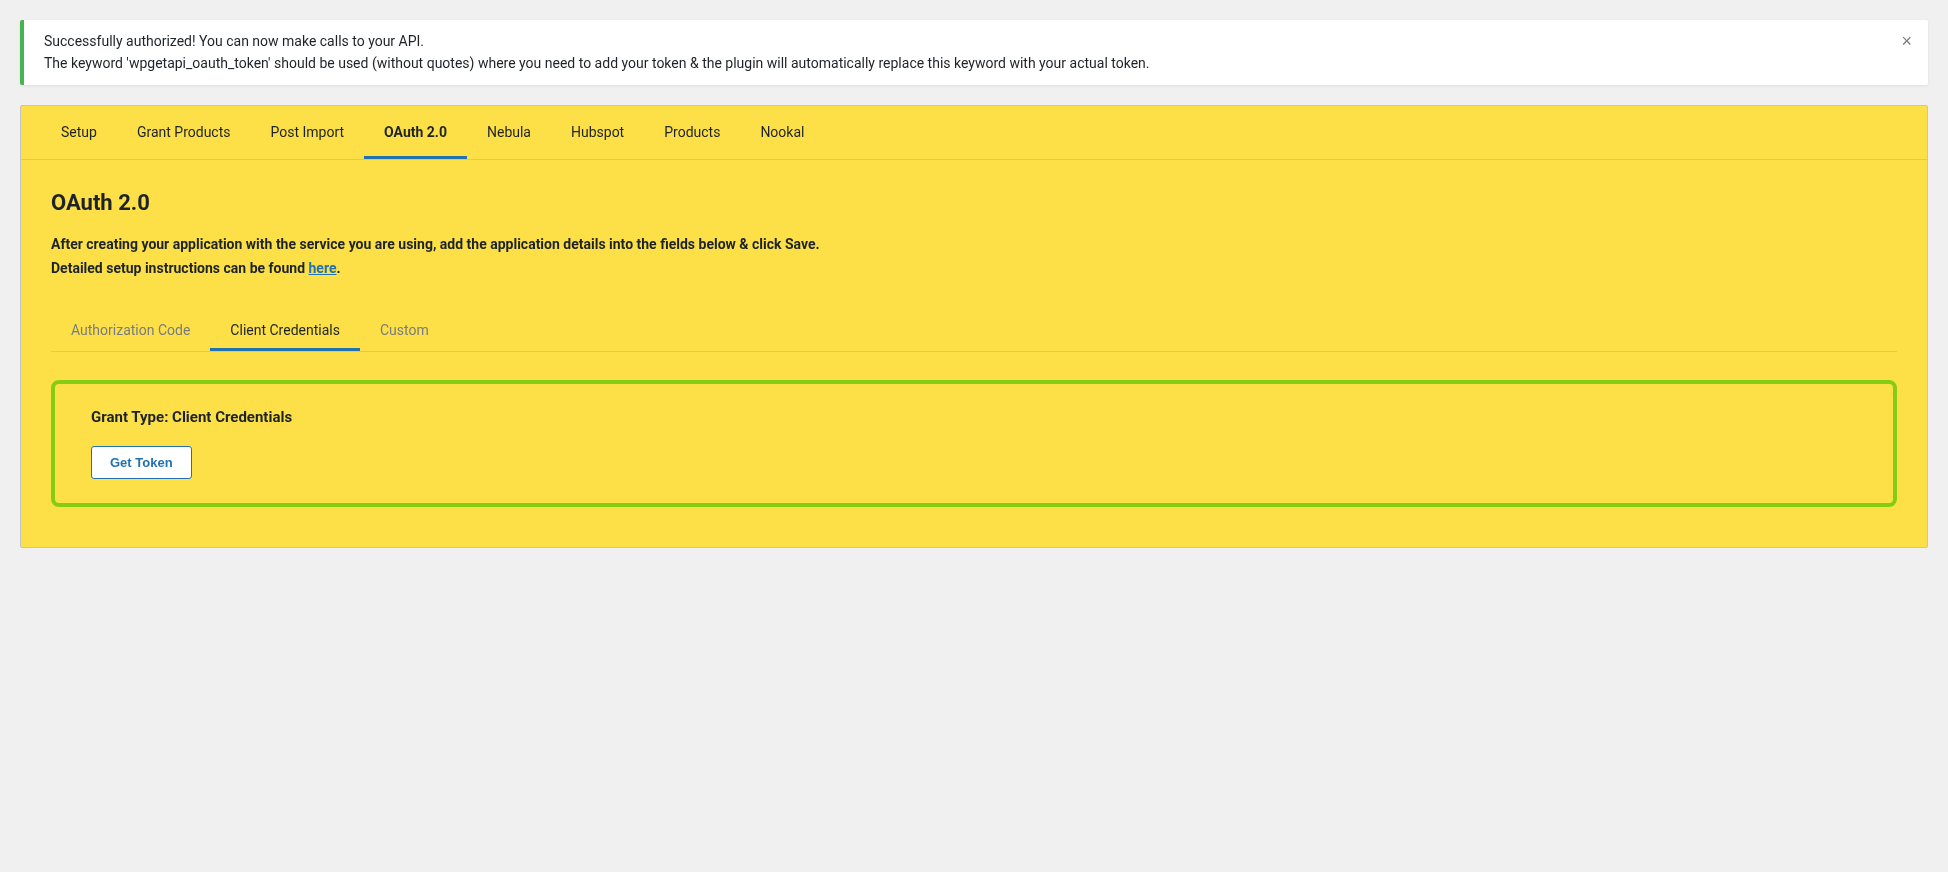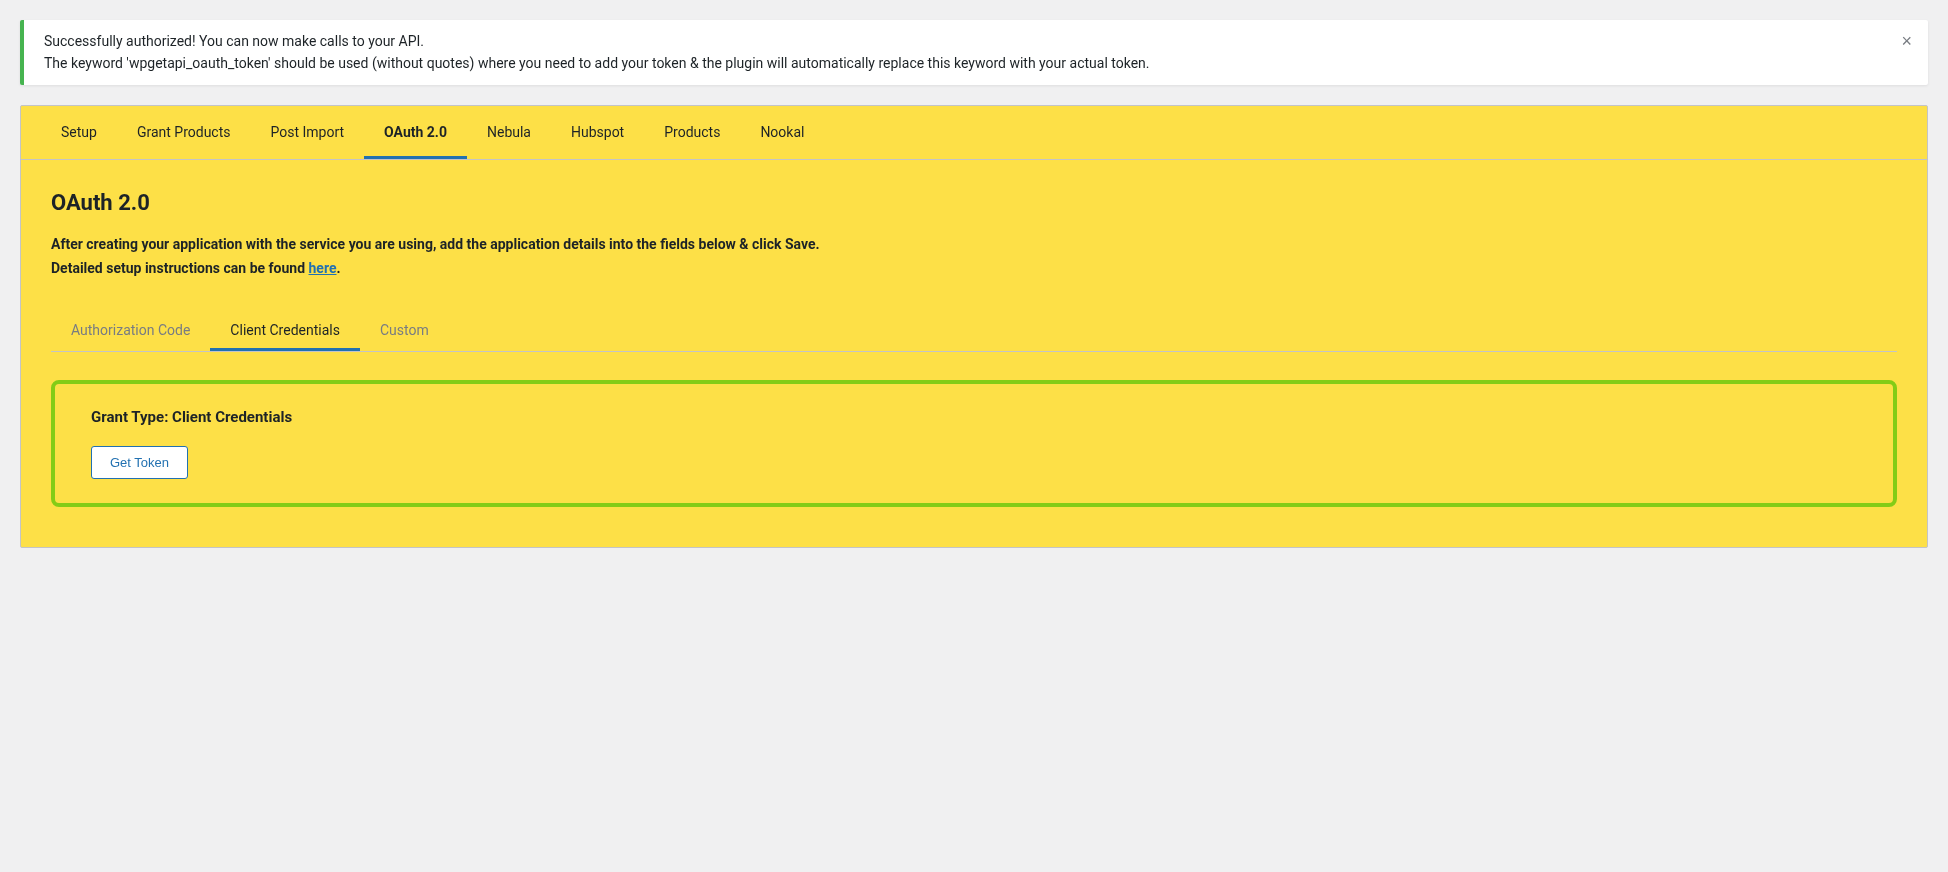--- a/index.html
+++ b/index.html
@@ -122,21 +122,21 @@
     }
 
     .get-token-btn {
       background: #fff;
       border: 1px solid #2271b1;
       color: #2271b1;
       padding: 8px 18px;
       border-radius: 3px;
       font-size: 13px;
       cursor: pointer;
-      font-weight: 400;
+      font-weight: 700;
     }
   </style>
 </head>
 <body>
 
 <div class="notice-banner">
   <p>Successfully authorized! You can now make calls to your API.</p>
   <p>The keyword 'wpgetapi_oauth_token' should be used (without quotes) where you need to add your token &amp; the plugin will automatically replace this keyword with your actual token.</p>
   <button class="notice-close">×</button>
 </div>

